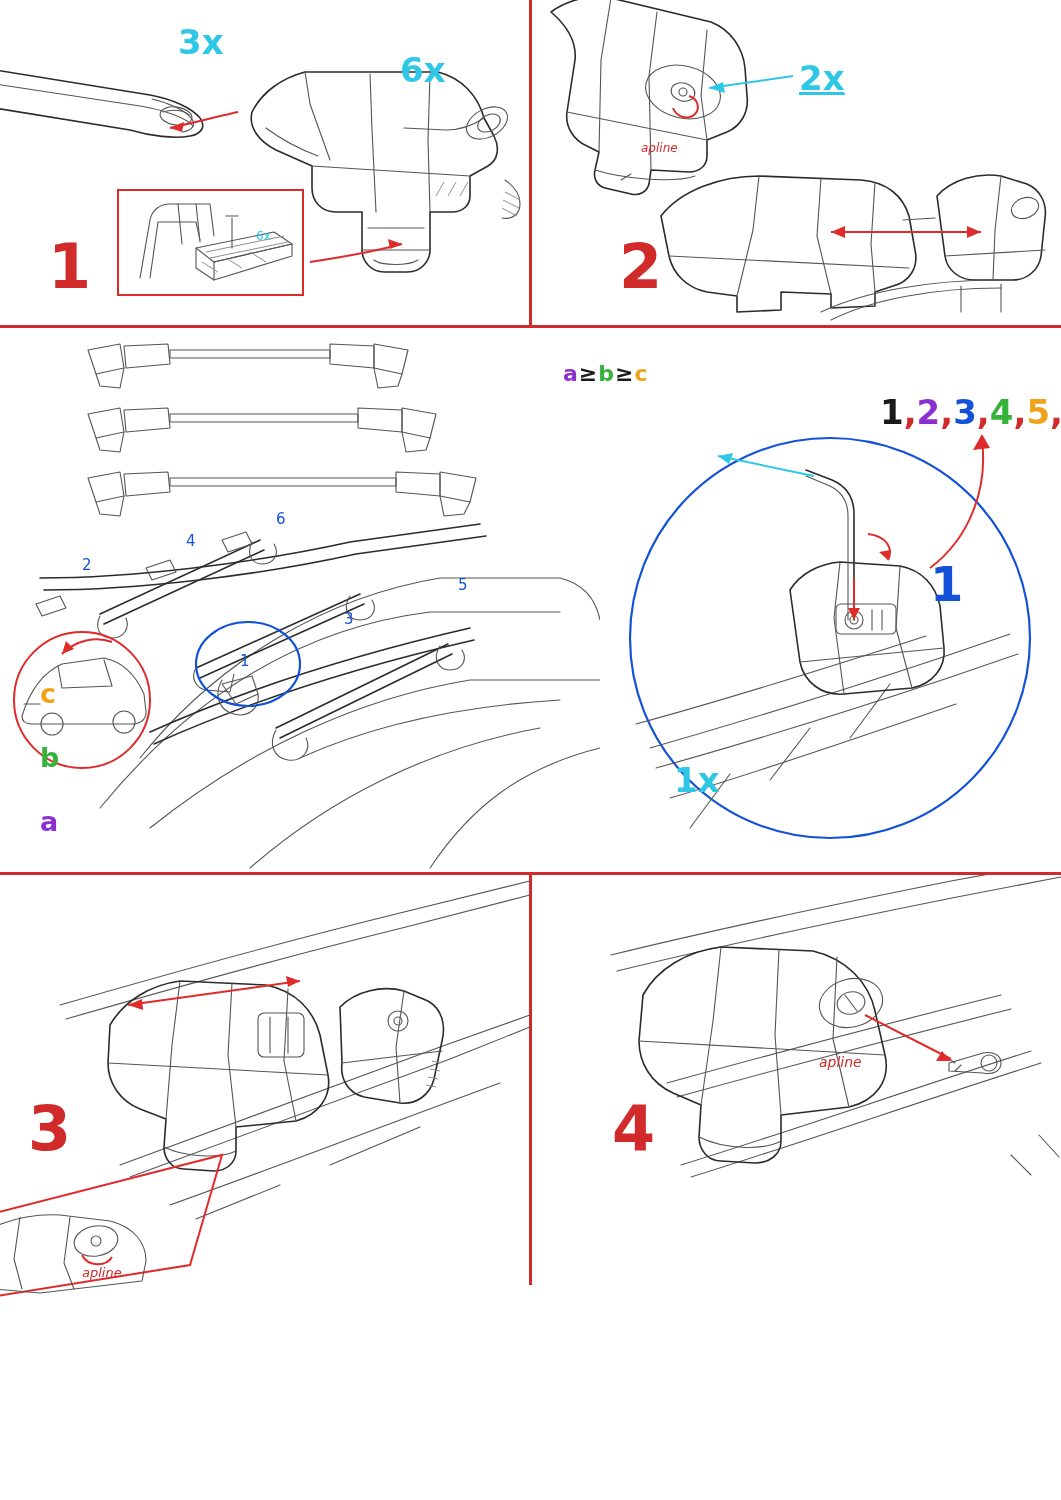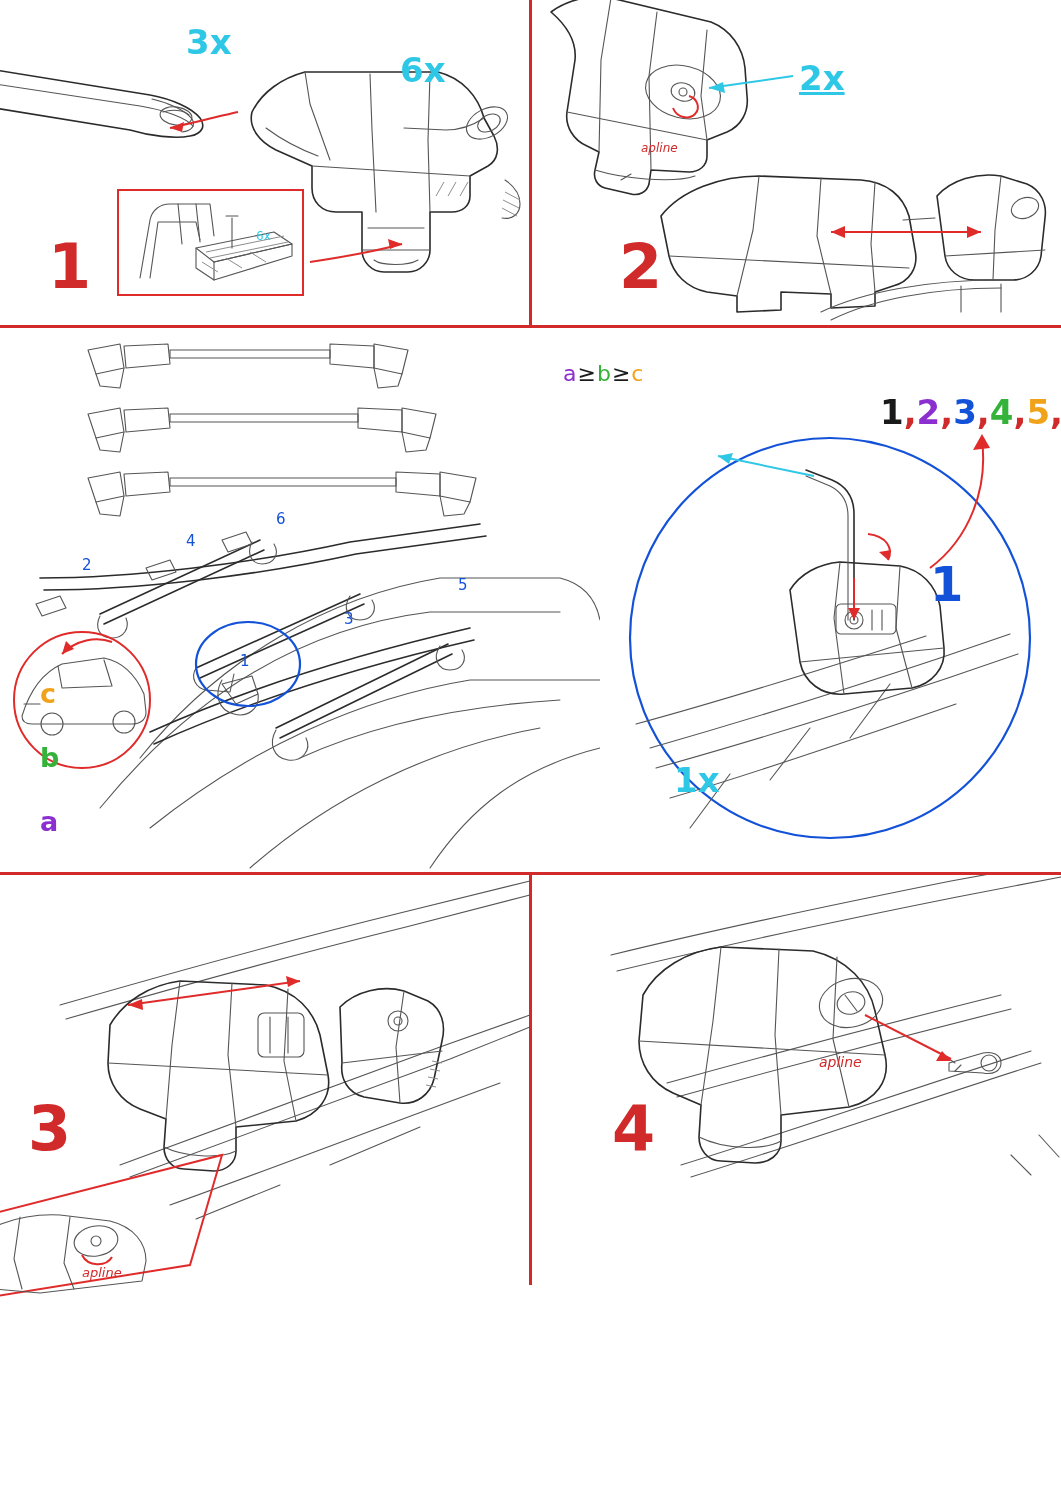--- a/index.html
+++ b/index.html
@@ -50,21 +50,21 @@
   
   #p5{left:0;top:875px;width:530px;height:430px;}
   #p6{left:531px;top:875px;width:530px;height:430px;}
   .vsep3{position:absolute;left:529px;top:875px;width:3px;height:410px;background:#d12a2a;}
 
   
   .abc-letter{position:absolute;font-size:27px;font-weight:700;font-family:"DejaVu Sans",sans-serif;}
   .abc-c{color:#f0a31a;}
   .abc-b{color:#35b23a;}
   .abc-a{color:#8c2fd0;}
-  .abc-rule{position:absolute;font-size:22px;font-weight:400;letter-spacing:1px;}
+  .abc-rule{position:absolute;font-size:22px;font-weight:700;letter-spacing:1px;}
 
   .seq{
     position:absolute;font-size:34px;font-weight:700;letter-spacing:0px;
   }
 
   
   .footer{position:absolute;left:0;top:1305px;width:1061px;height:195px;}
 </style>
 </head>
 <body>
@@ -115,21 +115,21 @@
 
       <path class="ln-thin" d="M232 218 L232 248"></path>
       <path class="ln-thin" d="M226 216 L238 216"></path>
       <text x="256" y="240" font-size="12" fill="#2ec8e6" font-family="DejaVu Sans, sans-serif">6x</text>
 
       <path class="red" d="M310 262 C350 256 380 250 402 244"></path>
       <path class="redf" d="M402 244 l-14 -5 l2 10 Z"></path>
       <path class="red" d="M170 128 C196 122 220 116 238 112"></path>
       <path class="redf" d="M170 128 l14 -6 l-2 10 Z"></path>
     </svg>
-    <div class="qty" style="left:186px;top:22px;">3x</div>
+    <div class="qty" style="left:178px;top:22px;">3x</div>
     <div class="qty" style="left:400px;top:50px;">6x</div>
     <div class="step-num" style="left:48px;top:236px;">1</div>
   </div>
 
   <div class="panel" id="p2">
     <svg width="530" height="325" viewBox="0 0 530 325">
 
       <path class="ln" d="M20 12 C36 0 60 -6 80 -2 L180 22 C200 30 212 48 214 68 L216 96 C218 112 210 126 196 132 L176 140 L176 156 C176 166 168 172 158 172 L120 170 L118 184 C116 192 108 196 100 194 L74 188 C66 186 62 178 64 170 L68 152 L56 146 C42 140 34 126 36 112 L44 60 C46 40 34 24 20 12 Z"></path>
       <path class="ln-thin" d="M80 -2 L70 60 L68 152"></path>
       <path class="ln-thin" d="M126 12 L118 76 L120 170"></path>

